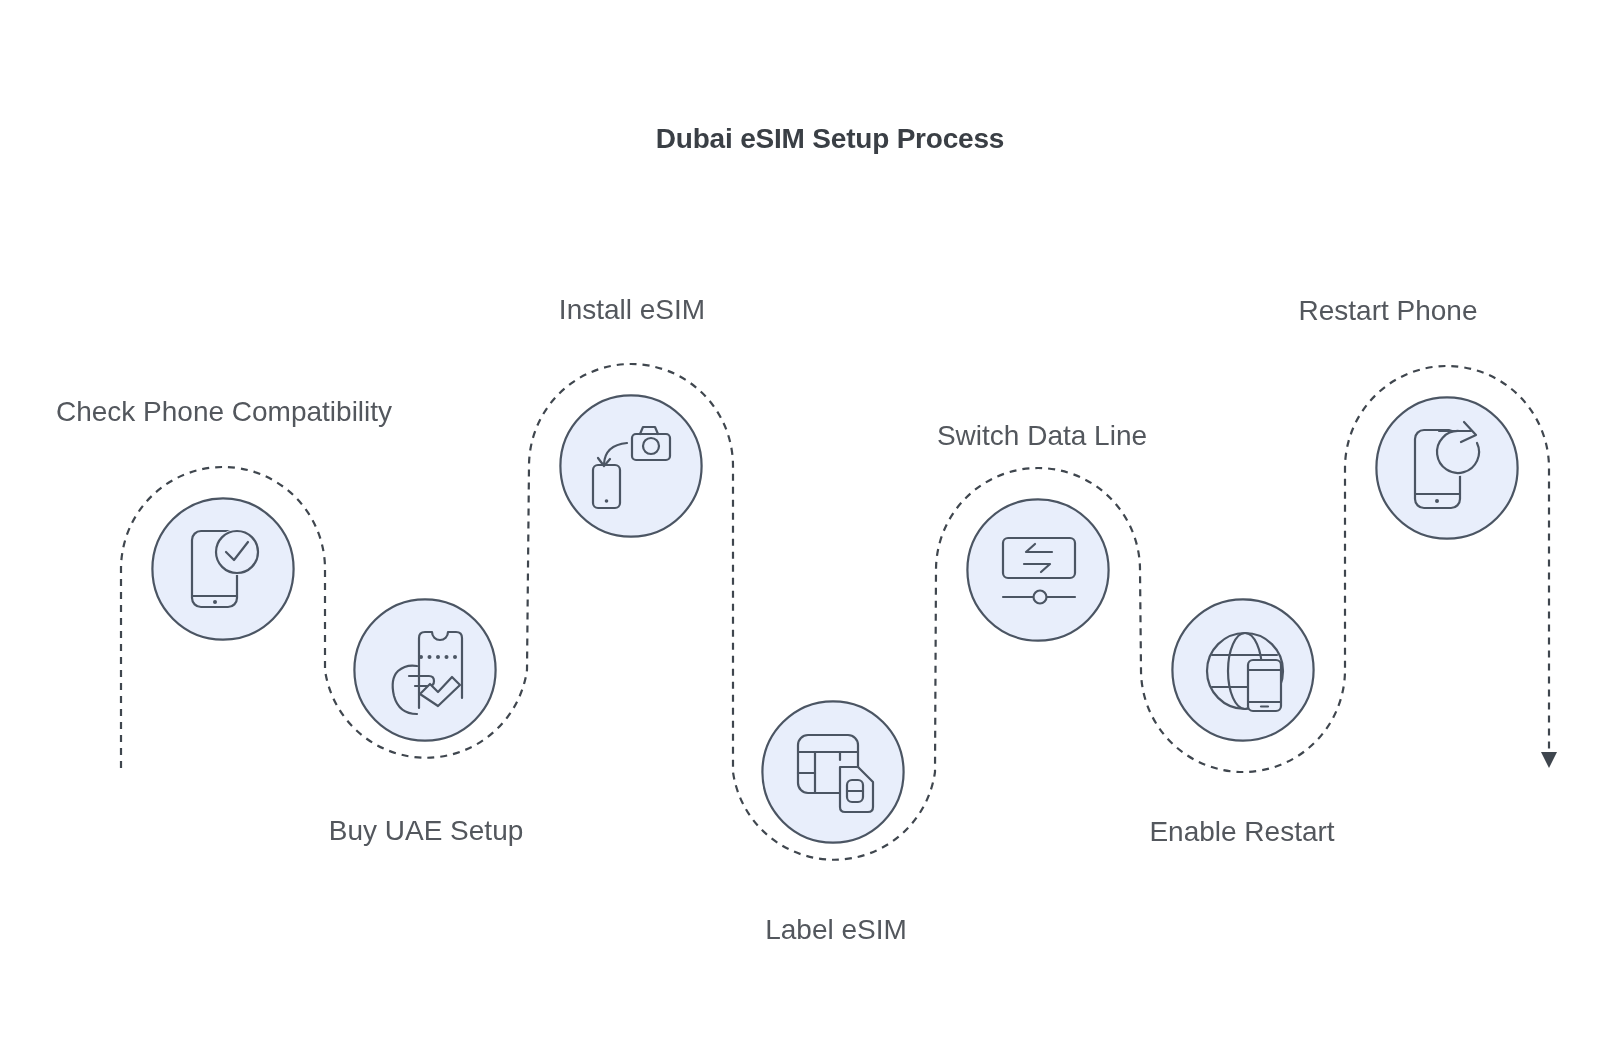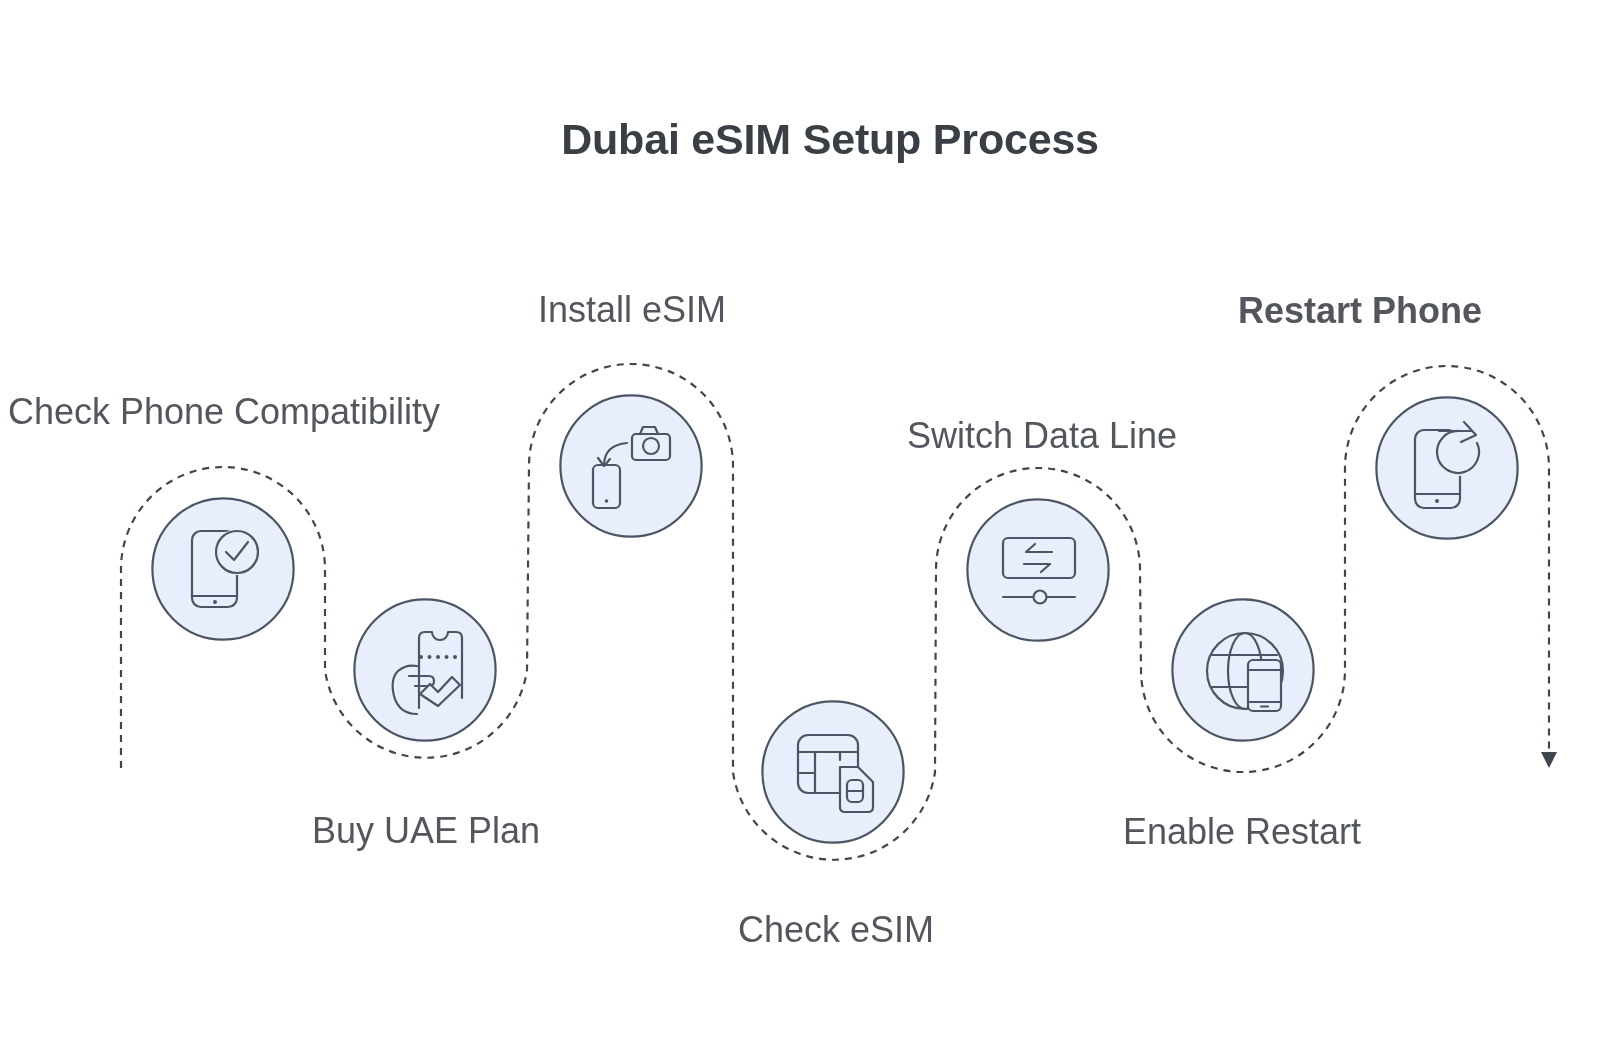--- a/index.html
+++ b/index.html
@@ -8,43 +8,43 @@
     width: 1600px;
     height: 1041px;
     background: #ffffff;
     font-family: "Liberation Sans", sans-serif;
     overflow: hidden;
   }
   .title {
     position: absolute;
     left: 830px; top: 139px;
     transform: translate(-50%, -50%);
-    font-size: 43px;
+    font-size: 28px;
     font-weight: 700;
     color: #3a3f45;
     white-space: nowrap;
     letter-spacing: -0.2px;
     margin: 0;
     text-align: right;
   }
   .lbl {
     position: absolute;
     transform: translate(-50%, -50%);
-    font-size: 36px;
+    font-size: 28px;
     font-weight: 400;
     color: #53575d;
     white-space: nowrap;
   }
   .lbl1 { left: 224px;  top: 412px; }
   .lbl2 { left: 426px;  top: 831px; }
   .lbl3 { left: 632px;  top: 310px; }
   .lbl4 { left: 836px;  top: 930px; }
   .lbl5 { left: 1042px; top: 407px; margin-top: 29px; }
   .lbl6 { left: 1242px; top: 832px; }
-  .lbl7 { left: 1360px; top: 311px; font-weight: bold; }
+  .lbl7 { left: 1388px; top: 311px; }
   svg.connector { position: absolute; left: 0; top: 0; }
   svg.node { position: absolute; width: 144px; height: 144px; overflow: visible; }
   .n1 { left: 151px;  top: 497px; }
   .n2 { left: 353px;  top: 598px; }
   .n3 { left: 559px;  top: 394px; }
   .n4 { left: 761px;  top: 700px; }
   .n5 { left: 966px;  top: 498px; }
   .n6 { left: 1171px; top: 598px; }
   .n7 { left: 1375px; top: 396px; }
   .node .stroke {
@@ -169,20 +169,20 @@
       <line x1="40" y1="98" x2="85" y2="98" class="stroke"></line>
       <circle cx="62" cy="105" r="2" class="dotfill"></circle>
       <circle cx="84" cy="56" r="24" class="bgfill"></circle>
       <path d="M102 47 A21 21 0 1 1 84 35" class="stroke"></path>
       <line x1="64" y1="35" x2="96" y2="35" class="stroke"></line>
       <path d="M89 26 L101 39 L86 46" class="stroke"></path>
     </g>
   </svg>
 
   <div class="lbl lbl1">Check Phone Compatibility</div>
-  <div class="lbl lbl2">Buy UAE Plan</div>
+  <div class="lbl lbl2">Buy UAE Setup</div>
   <div class="lbl lbl3">Install eSIM</div>
-  <div class="lbl lbl4">Check eSIM</div>
+  <div class="lbl lbl4">Label eSIM</div>
   <div class="lbl lbl5">Switch Data Line</div>
   <div class="lbl lbl6">Enable Restart</div>
   <div class="lbl lbl7">Restart Phone</div>
 
 </div>
 
 </body></html>

